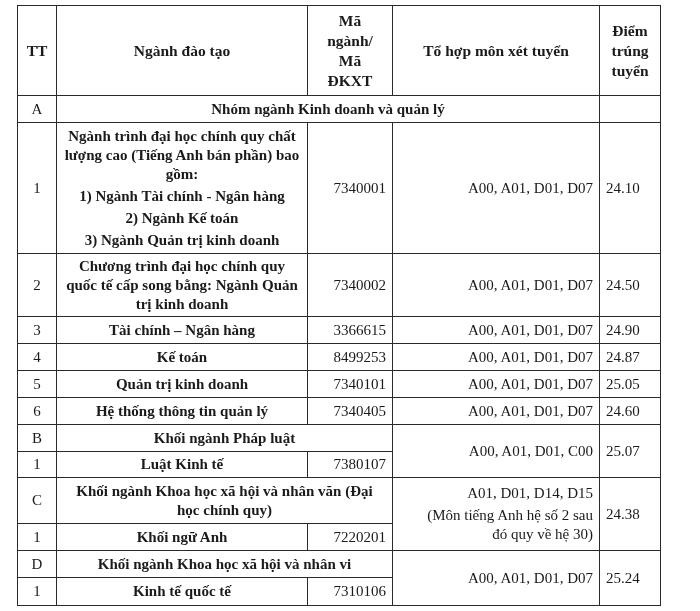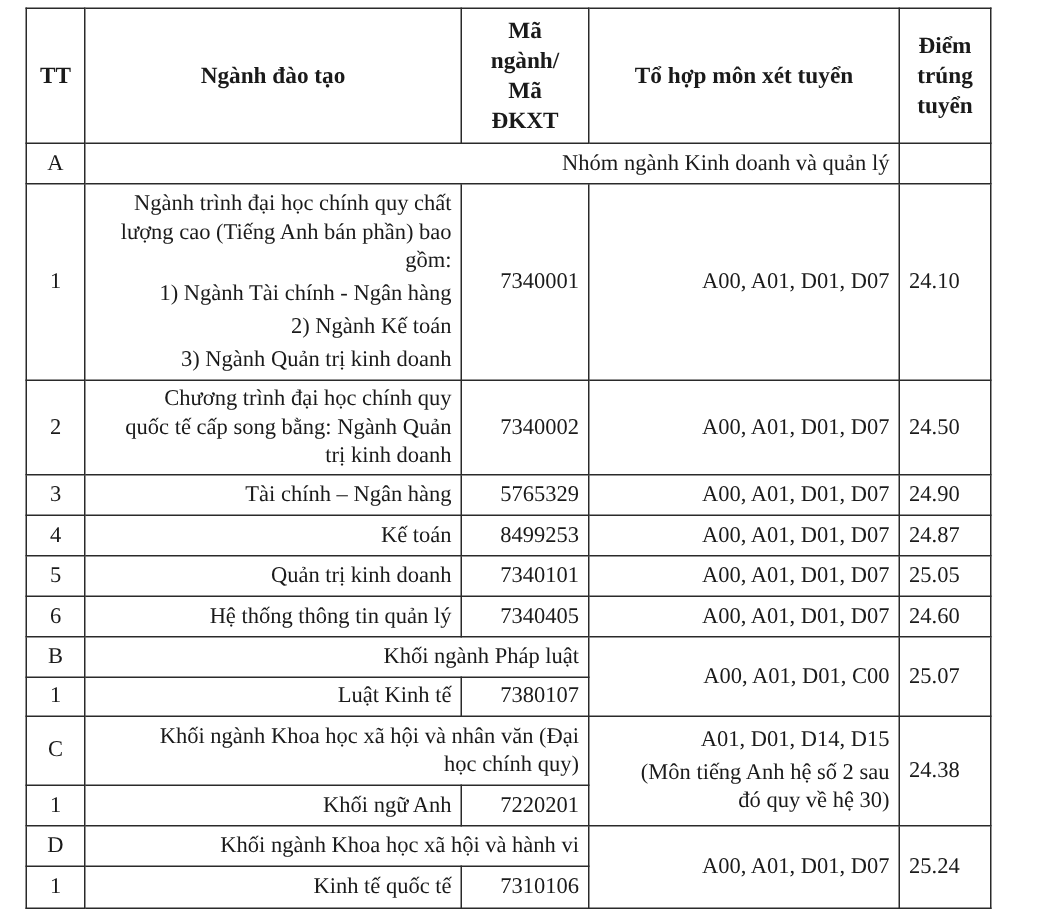--- a/index.html
+++ b/index.html
@@ -14,21 +14,21 @@
   table.admissions td, table.admissions th {
     border: 1.5px solid #2a2a2a;
     padding: 2px 6px;
     vertical-align: middle;
   }
   th { font-weight: bold; text-align: center; font-size: 15.5px; line-height: 20px; }
   td.tt { text-align: center; }
   td.code { text-align: right; }
   td.score { }
   td.combo { text-align: right; padding-left: 7px; }
-  td.name { text-align: right; padding-left: 8px; }
+  td.name { text-align: center; padding-left: 8px; font-weight: bold; }
   .line { display: block; }
   .gap { margin-top: 3px; }
 </style>
 </head>
 <body>
 
 <table class="admissions">
   <colgroup>
     <col style="width:39px">
     <col style="width:251px">
@@ -84,21 +84,21 @@
       <span class="line">trị kinh doanh</span>
     </td>
     <td class="code">7340002</td>
     <td class="combo">A00, A01, D01, D07</td>
     <td class="score">24.50</td>
   </tr>
 
   <tr style="height:27px">
     <td class="tt">3</td>
     <td class="name">Tài chính – Ngân hàng</td>
-    <td class="code">5765329</td>
+    <td class="code">3366615</td>
     <td class="combo">A00, A01, D01, D07</td>
     <td class="score">24.90</td>
   </tr>
 
   <tr style="height:27px">
     <td class="tt">4</td>
     <td class="name">Kế toán</td>
     <td class="code">8499253</td>
     <td class="combo">A00, A01, D01, D07</td>
     <td class="score">24.87</td>
@@ -146,21 +146,21 @@
     <td class="score" rowspan="2">24.38</td>
   </tr>
   <tr style="height:27px">
     <td class="tt">1</td>
     <td class="name">Khối ngữ Anh</td>
     <td class="code">7220201</td>
   </tr>
 
   <tr style="height:27px">
     <td class="tt">D</td>
-    <td class="name" colspan="2">Khối ngành Khoa học xã hội và hành vi</td>
+    <td class="name" colspan="2">Khối ngành Khoa học xã hội và nhân vi</td>
     <td class="combo" rowspan="2">A00, A01, D01, D07</td>
     <td class="score" rowspan="2">25.24</td>
   </tr>
   <tr style="height:28px">
     <td class="tt">1</td>
     <td class="name">Kinh tế quốc tế</td>
     <td class="code">7310106</td>
   </tr>
 </tbody>
   </table>

